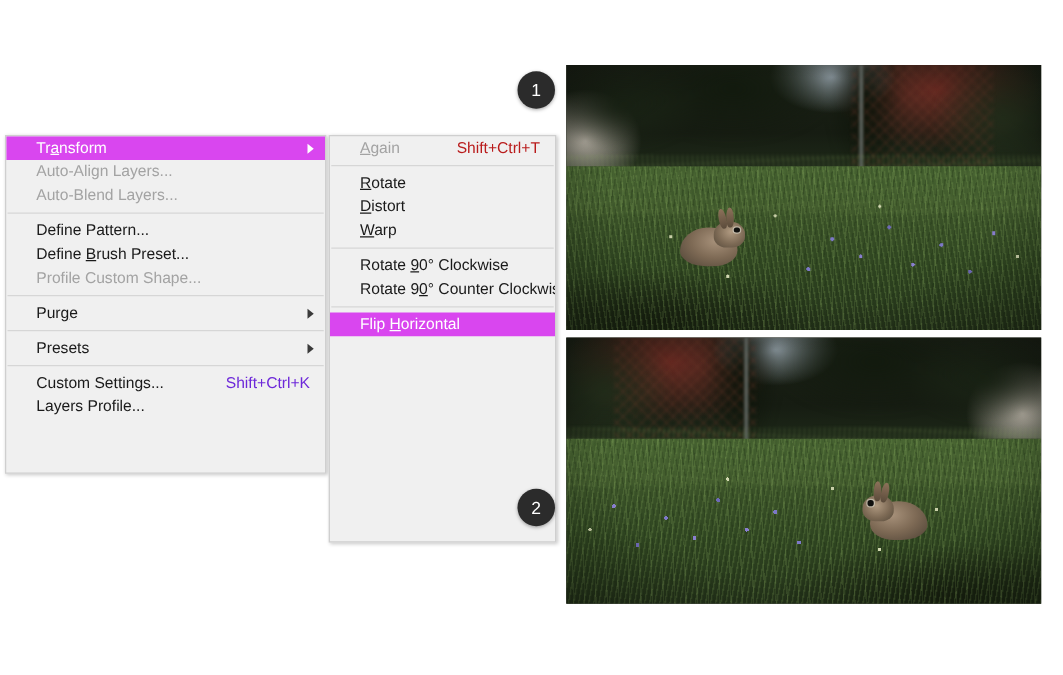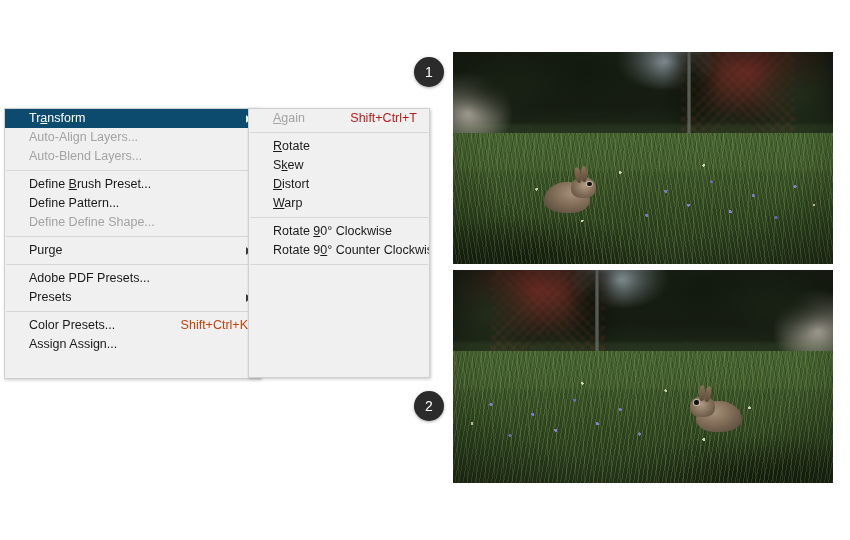--- a/index.html
+++ b/index.html
@@ -15,38 +15,38 @@
   .menu {
     position: absolute;
     background: #f0f0f0;
     border: 1px solid #cfcfcf;
     box-shadow: 1px 1px 3px rgba(0,0,0,.22);
     font-size: 12.5px;
     color: #1a1a1a;
     overflow: hidden;
   }
   #menu-main  { left: 4px;   top: 108px; width: 257px; height: 271px; }
-  #menu-sub   { left: 248px; top: 108px; width: 182px; height: 270px; }
+  #menu-sub   { left: 263px; top: 108px; width: 182px; height: 326px; }
 
   .mi {
     position: relative;
     height: 19px;
     line-height: 19px;
     padding-left: 24px;
     padding-right: 18px;
     white-space: nowrap;
     color: #1a1a1a;
   }
   .mi.disabled { color: #a3a3a3; }
-  .mi.selected { background: #0c4a6e; color: #ffffff; }
+  .mi.selected { background: #d946ef; color: #ffffff; }
   .mi .accel {
     position: absolute;
     right: 12px;
     top: 0;
-    color: #c2410c;
+    color: #6d28d9;
   }
   .mi.disabled .accel { color: #b91c1c; }
   .mi .arrow {
     position: absolute;
     right: 9px;
     top: 50%;
     margin-top: -4px;
     width: 0; height: 0;
     border-top: 4px solid transparent;
     border-bottom: 4px solid transparent;
@@ -193,44 +193,43 @@
 </head>
 <body>
 
 <div id="root">
 
   <div class="menu" id="menu-main">
       <div class="mi selected"><span>Tr<u>a</u>nsform</span><span class="arrow"></span></div>
       <div class="mi disabled"><span>Auto-Align Layers...</span></div>
       <div class="mi disabled"><span>Auto-Blend Layers...</span></div>
       <div class="sep"></div>
+      <div class="mi"><span>Define Pattern...</span></div>
       <div class="mi"><span>Define <u>B</u>rush Preset...</span></div>
-      <div class="mi"><span>Define Pattern...</span></div>
-      <div class="mi disabled"><span>Define Define Shape...</span></div>
+      <div class="mi disabled"><span>Profile Custom Shape...</span></div>
       <div class="sep"></div>
       <div class="mi"><span>Pur<u>g</u>e</span><span class="arrow"></span></div>
       <div class="sep"></div>
-      <div class="mi"><span>Adobe PDF Presets...</span></div>
       <div class="mi"><span>Presets</span><span class="arrow"></span></div>
       <div class="sep"></div>
-      <div class="mi"><span>Color Presets...</span><span class="accel">Shift+Ctrl+K</span></div>
-      <div class="mi"><span>Assign Assign...</span></div>
+      <div class="mi"><span>Custom Settings...</span><span class="accel">Shift+Ctrl+K</span></div>
+      <div class="mi"><span>Layers Profile...</span></div>
     </div>
 
   <div class="menu" id="menu-sub">
       <div class="mi disabled"><span><u>A</u>gain</span><span class="accel">Shift+Ctrl+T</span></div>
       <div class="sep"></div>
       <div class="mi"><span><u>R</u>otate</span></div>
-      <div class="mi"><span>S<u>k</u>ew</span></div>
       <div class="mi"><span><u>D</u>istort</span></div>
       <div class="mi"><span><u>W</u>arp</span></div>
       <div class="sep"></div>
       <div class="mi"><span>Rotate <u>9</u>0° Clockwise</span></div>
       <div class="mi"><span>Rotate 9<u>0</u>° Counter Clockwise</span></div>
       <div class="sep"></div>
+      <div class="mi selected"><span>Flip <u>H</u>orizontal</span></div>
     </div>
 
   <div class="photo" id="photo-1">
     <div class="scene">
       <div class="sky"></div>
       <div class="foliage"></div>
       <div class="fence"></div>
       <div class="post"></div>
       <div class="puffs"></div>
       <div class="grass"></div>

